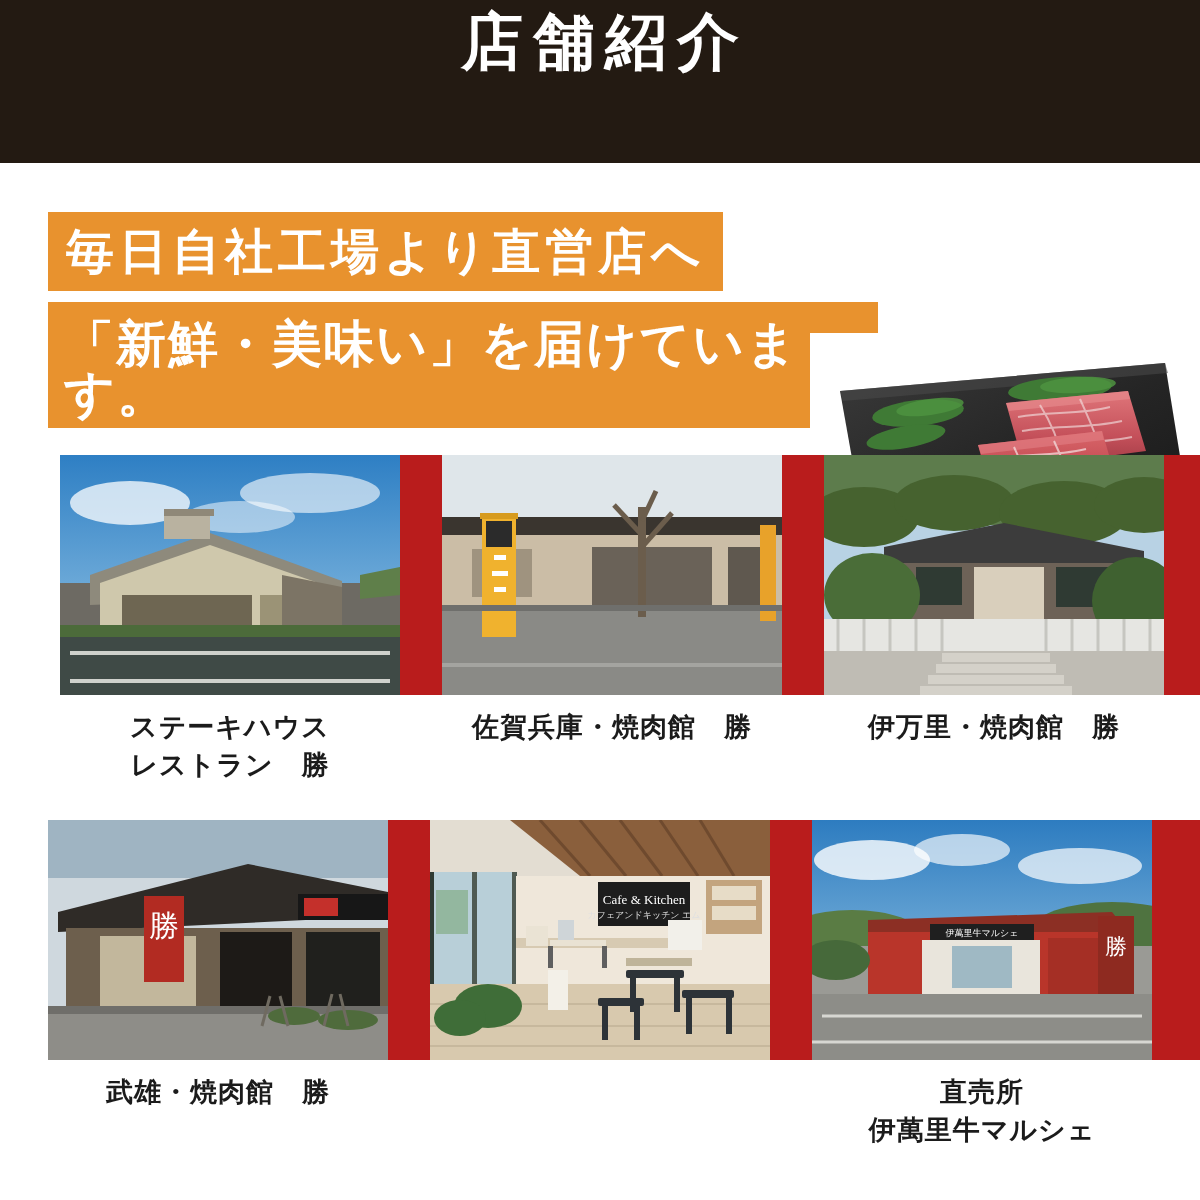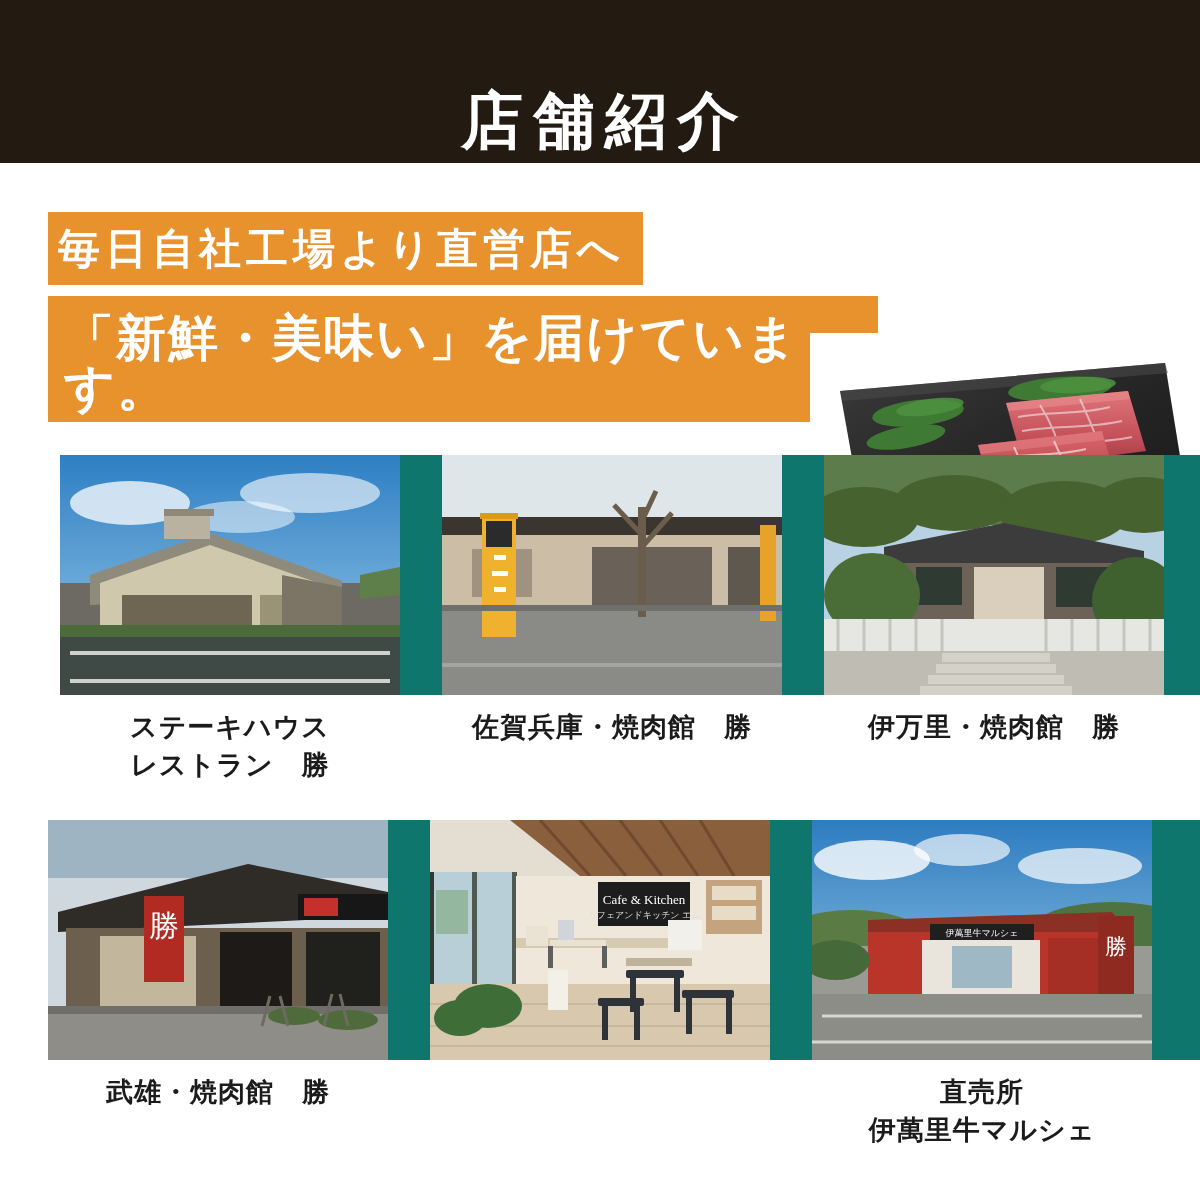--- a/index.html
+++ b/index.html
@@ -14,21 +14,21 @@
     overflow: hidden;
     position: relative;
   }
 
   
   .header {
     width: 1200px;
     height: 163px;
     background: #231a12;
     display: flex;
-    align-items: flex-end;
+    align-items: flex-start;
     justify-content: center;
     box-sizing: border-box;
   }
   .header-title {
     color: #ffffff;
     font-size: 62px;
     letter-spacing: 10px;
     font-weight: 700;
     text-indent: 10px;
     font-family: "Liberation Serif", "DejaVu Serif", serif;
@@ -53,23 +53,23 @@
   }
   .catch-line {
     display: inline-block;
     background: #e8922e;
     color: #ffffff;
     font-weight: 700;
     font-family: "Liberation Serif", "DejaVu Serif", serif;
     box-sizing: border-box;
   }
   .catch-line1 {
-    font-size: 42px;
+    font-size: 48px;
     letter-spacing: 5px;
-    padding: 16px 18px 15px 10px;
+    padding: 16px 18px 15px 18px;
     line-height: 1;
   }
   .catch-line2 {
     font-size: 50px;
     letter-spacing: 2px;
     padding: 17px 14px 9px 16px;
     line-height: 1;
     margin-top: 11px;
   }
 
@@ -95,21 +95,21 @@
     column-gap: 42px;
     row-gap: 0;
   }
   .cell { width: 340px; }
 
   .shop-photo {
     width: 408px;
     height: 240px;
     overflow: hidden;
     position: relative;
-    background: #0f766e;
+    background: #b91c1c;
   }
   .shop-photo svg { display: block; }
 
   .shop-caption {
     margin-top: 13px;
     text-align: center;
     font-family: "Liberation Serif", "DejaVu Serif", serif;
     font-size: 27px;
     font-weight: 700;
     color: #1b1b1b;

